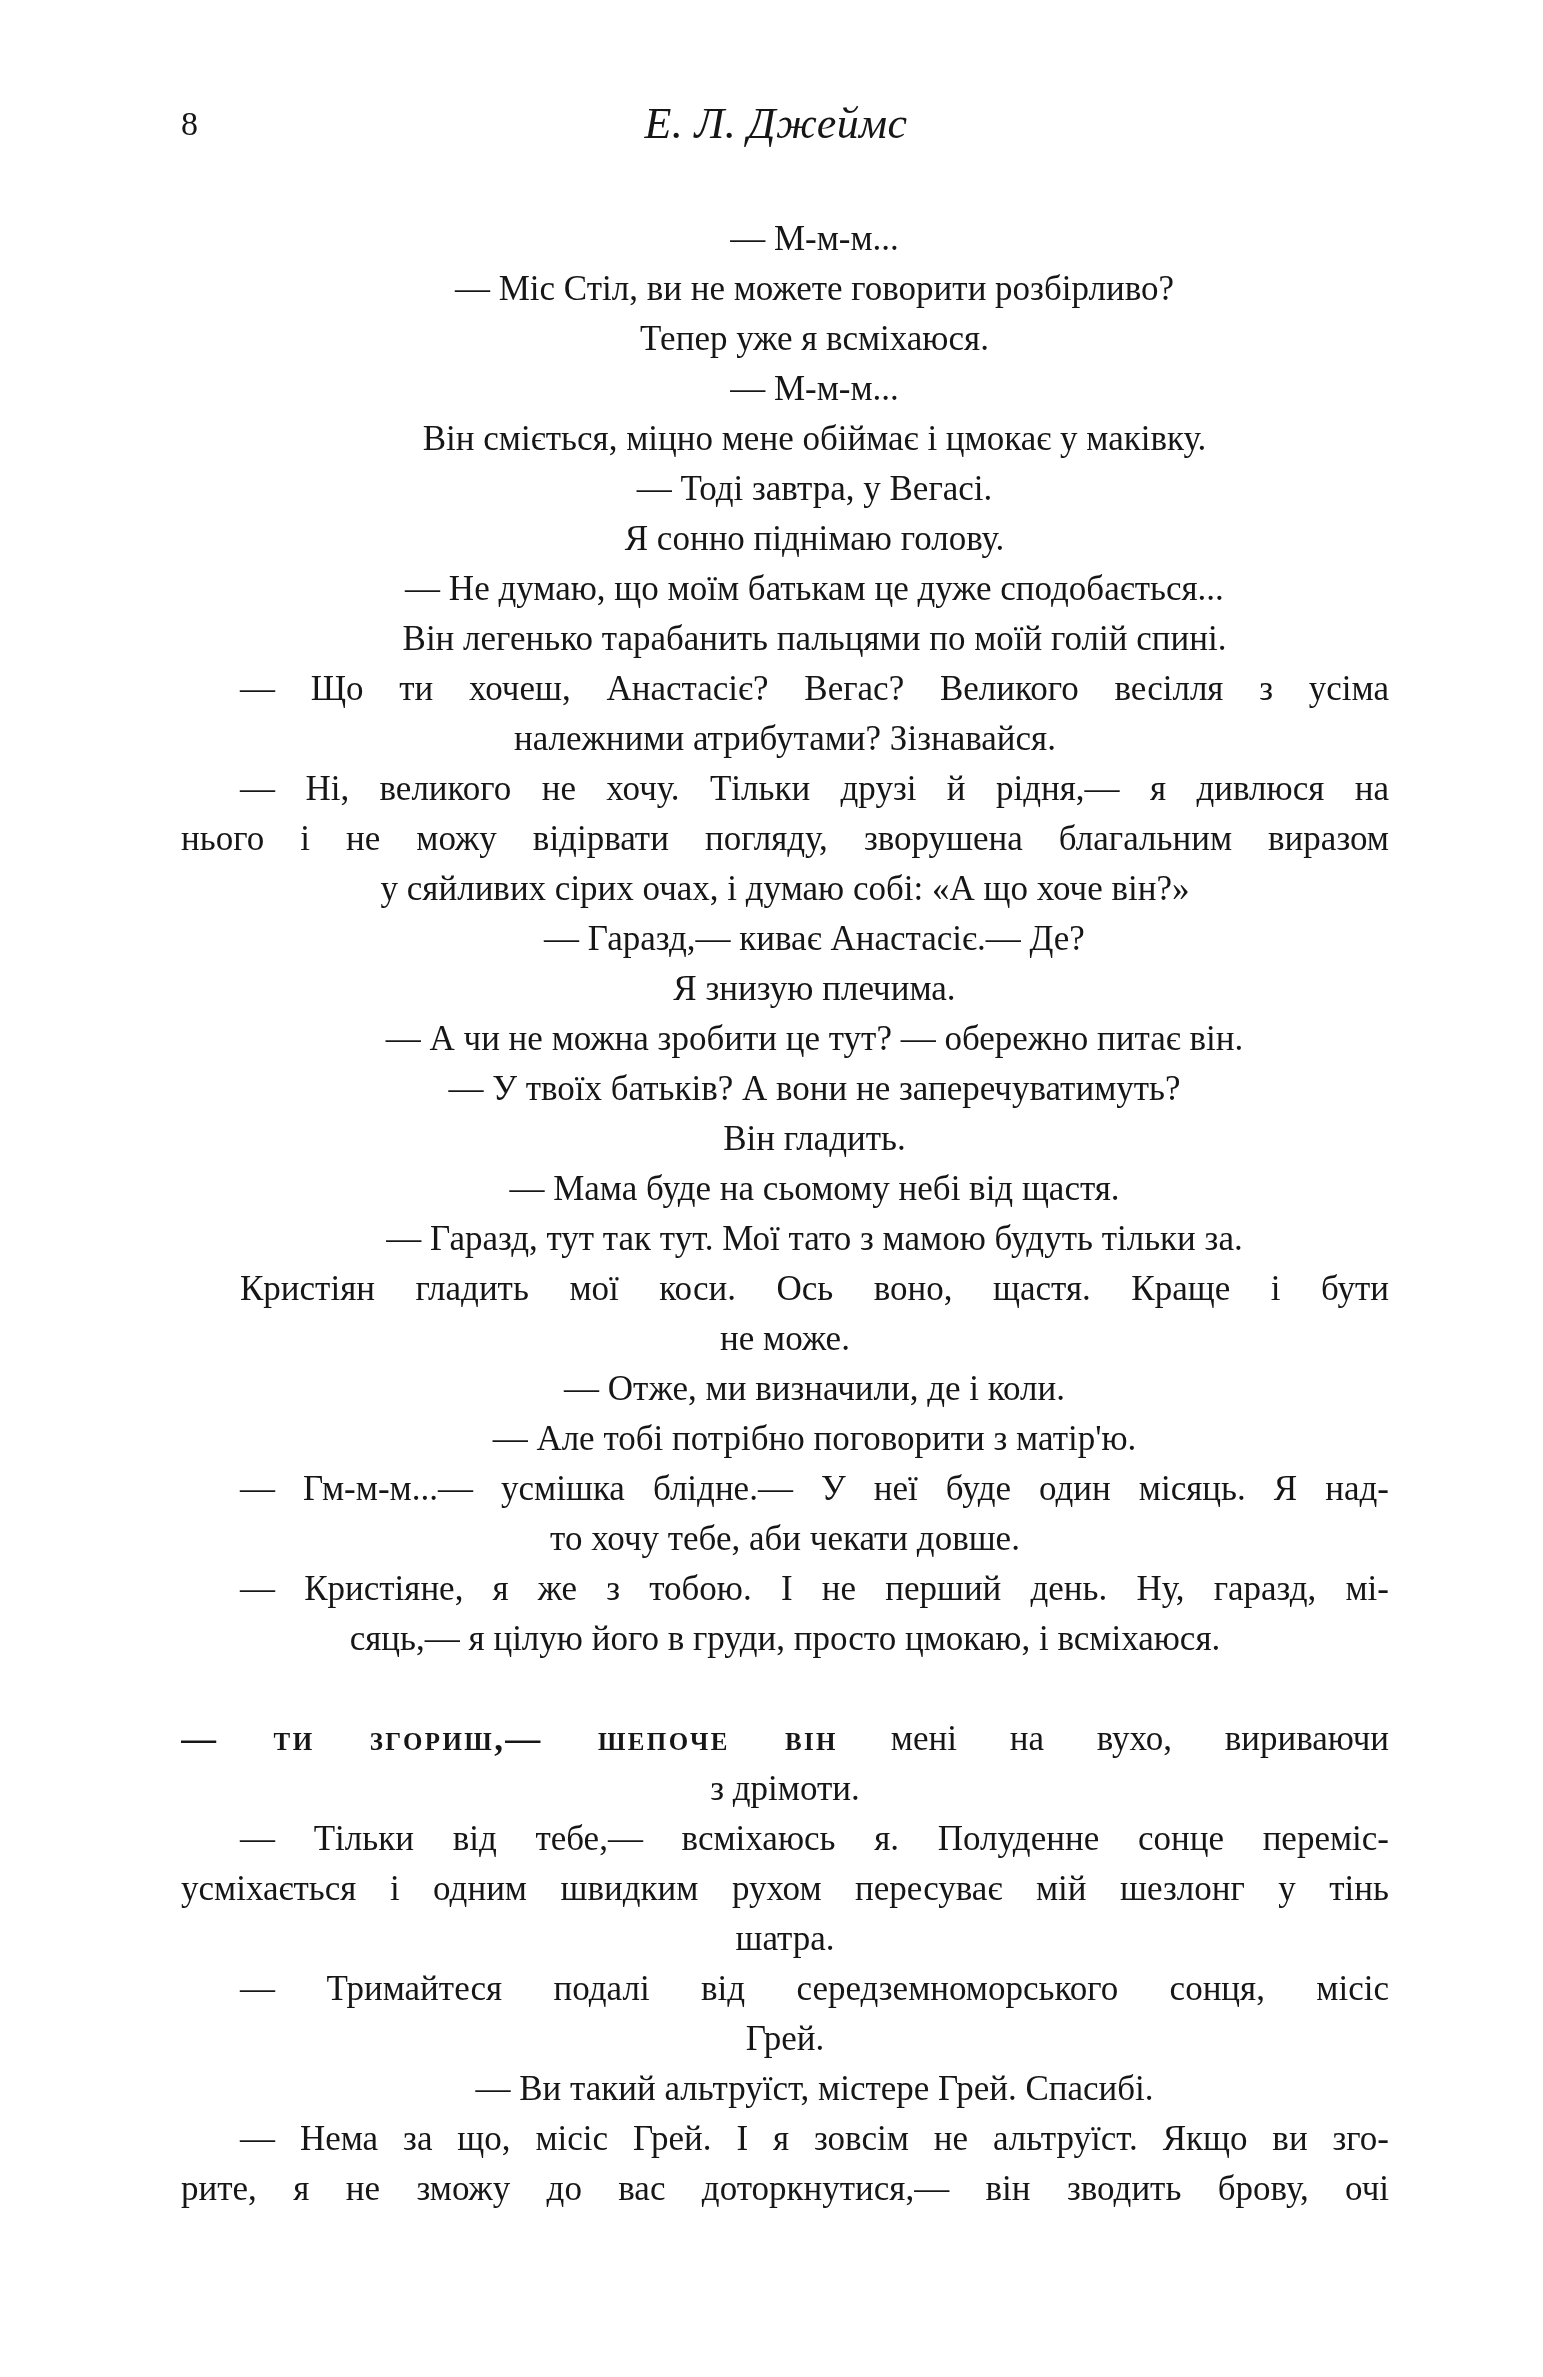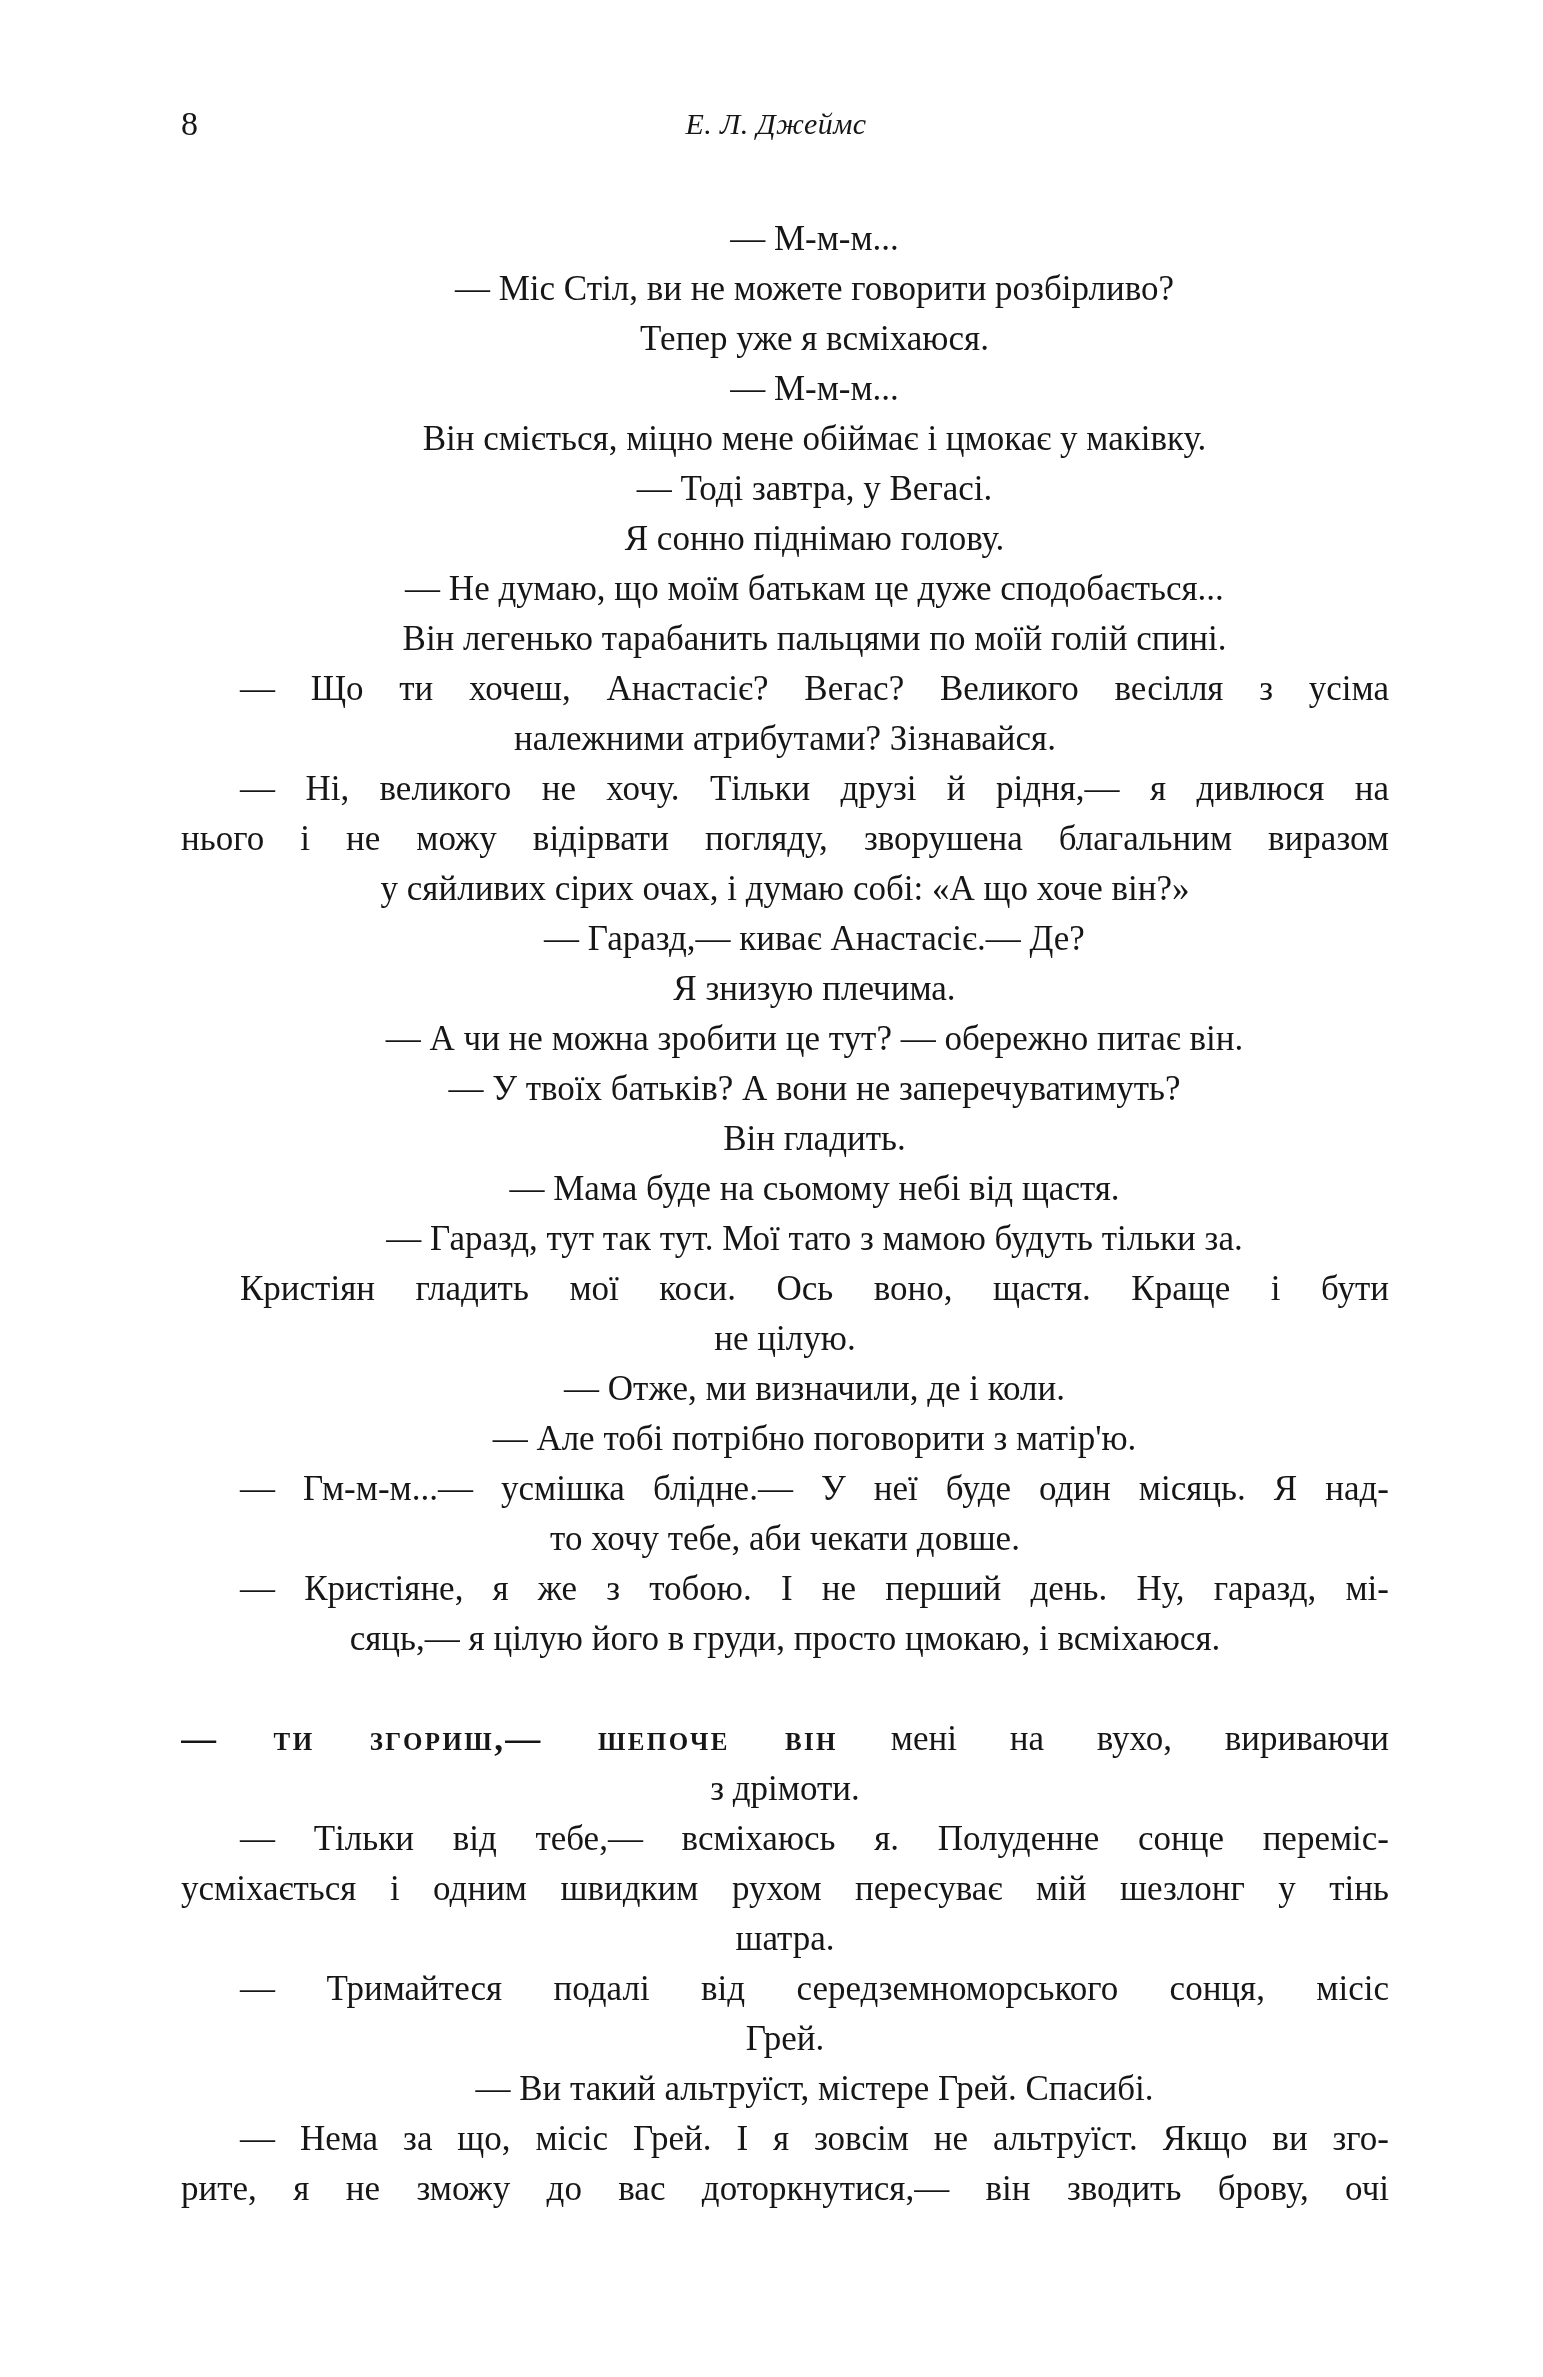--- a/index.html
+++ b/index.html
@@ -29,21 +29,21 @@
     font-size: 34px;
     line-height: 42px;
   }
   .running-title {
     position: absolute;
     left: 0;
     width: 1190px;
     top: 0;
     text-align: center;
     font-style: italic;
-    font-size: 30px;
+    font-size: 44px;
     line-height: 42px;
     letter-spacing: 0.4px;
   }
   .text-block {
     position: absolute;
     top: 214px;
     left: 181px;
     width: 1208px;
   }
   .line {
@@ -100,21 +100,21 @@
   <span class="line justify">нього і не можу відірвати погляду, зворушена благальним виразом</span>
   <span class="line">у сяйливих сірих очах, і думаю собі: «А що хоче він?»</span>
   <span class="line indent">— Гаразд,— киває Анастасіє.— Де?</span>
   <span class="line indent">Я знизую плечима.</span>
   <span class="line indent">— А чи не можна зробити це тут? — обережно питає він.</span>
   <span class="line indent">— У твоїх батьків? А вони не заперечуватимуть?</span>
   <span class="line indent">Він гладить.</span>
   <span class="line indent">— Мама буде на сьомому небі від щастя.</span>
   <span class="line indent">— Гаразд, тут так тут. Мої тато з мамою будуть тільки за.</span>
   <span class="line indent justify">Кристіян гладить мої коси. Ось воно, щастя. Краще і бути</span>
-  <span class="line">не цілую.</span>
+  <span class="line">не може.</span>
   <span class="line indent">— Отже, ми визначили, де і коли.</span>
   <span class="line indent">— Але тобі потрібно поговорити з матір'ю.</span>
   <span class="line indent justify">— Гм-м-м...— усмішка блідне.— У неї буде один місяць. Я над-</span>
   <span class="line">то хочу тебе, аби чекати довше.</span>
   <span class="line indent justify">— Кристіяне, я же з тобою. І не перший день. Ну, гаразд, мі-</span>
   <span class="line">сяць,— я цілую його в груди, просто цмокаю, і всміхаюся.</span>
 
   <span class="line blank"></span>
 
   <span class="line justify"><span class="lead-in">— Ти згориш,— шепоче він</span> <span>мені на вухо, вириваючи</span></span>

